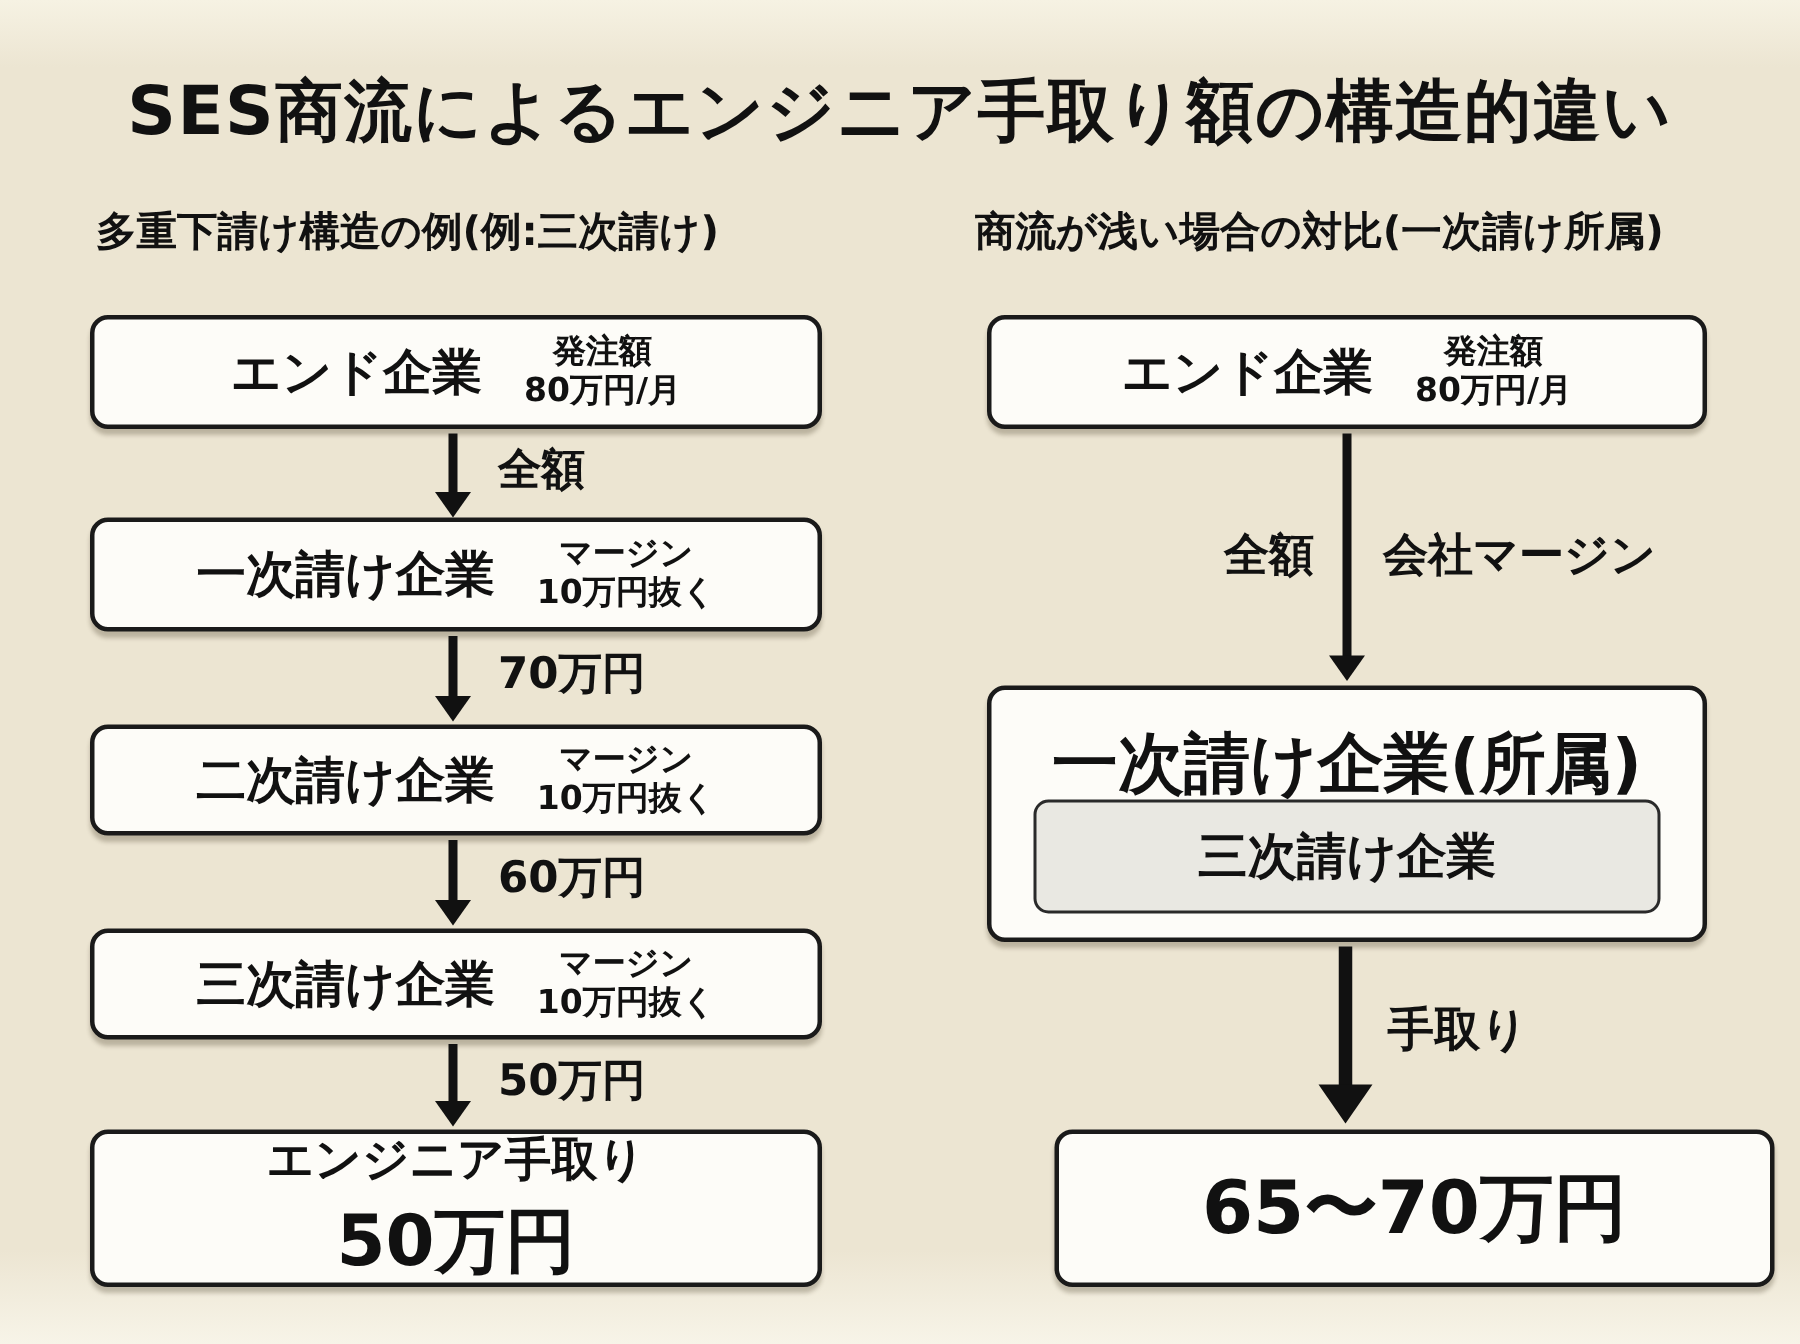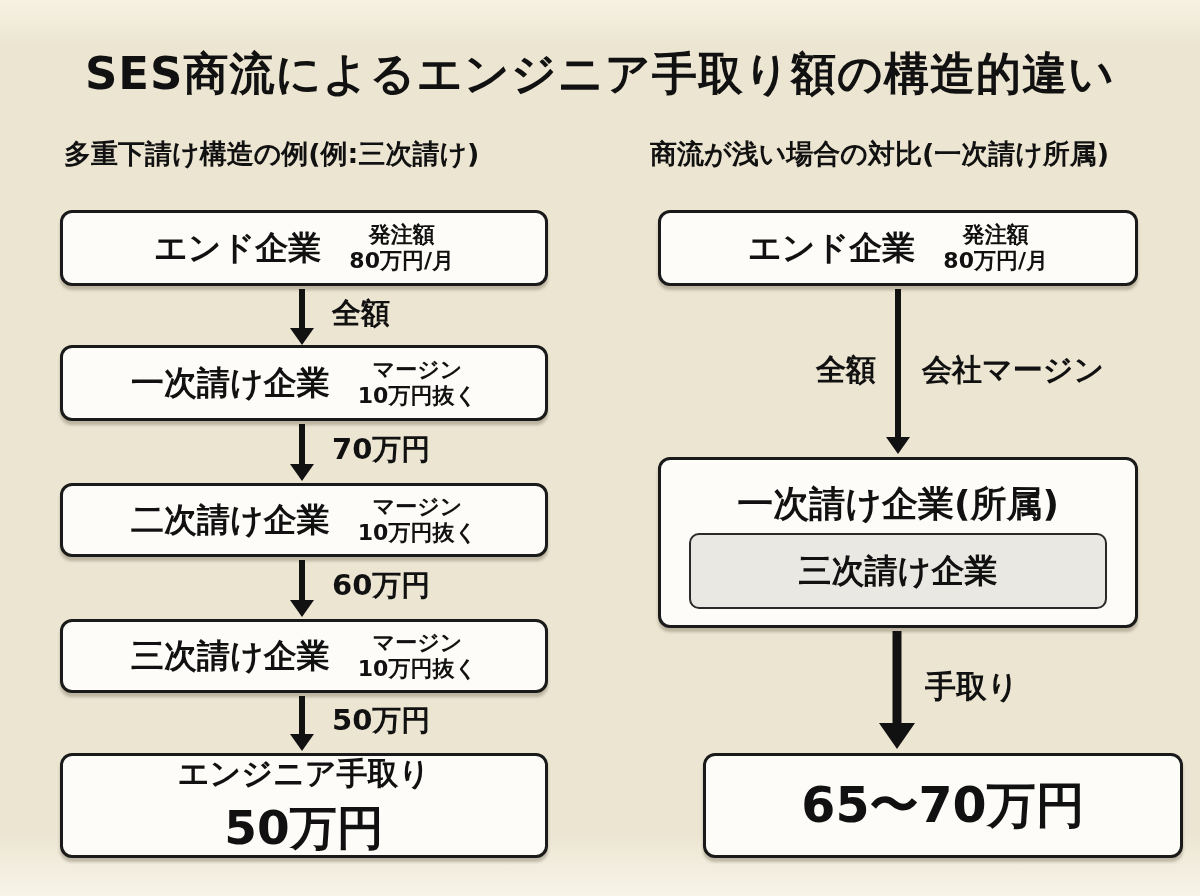--- a/index.html
+++ b/index.html
@@ -119,21 +119,21 @@
   .result-left .line1 { font-size: 31px; font-weight: 800; line-height: 1.15; }
   .result-left .line2 { font-size: 47px; font-weight: 800; line-height: 1.15; }
 
   
   .company-box-title {
     position: absolute;
     top: 20px;
     left: 0;
     width: 100%;
     text-align: center;
-    font-size: 36px;
+    font-size: 44px;
     font-weight: 800;
     white-space: nowrap;
   }
   .nested-box {
     position: absolute;
     left: 28px;
     top: 73px;
     width: 418px;
     height: 76px;
     background: #e9e8e2;

